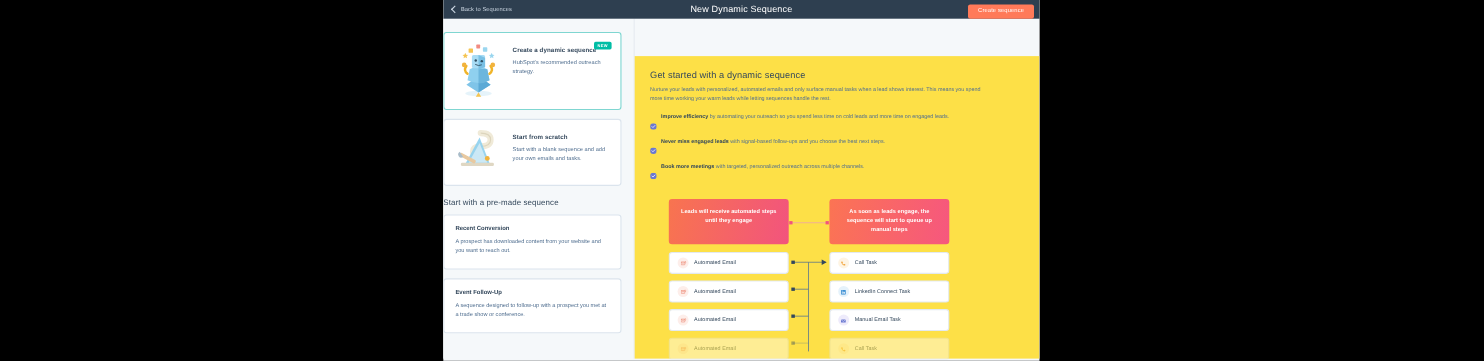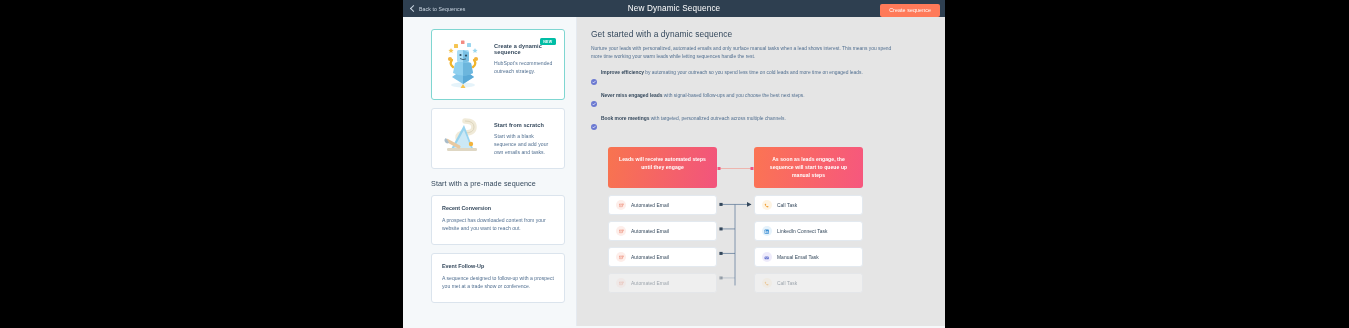--- a/index.html
+++ b/index.html
@@ -51,28 +51,29 @@
     cursor: pointer;
   }
   
   .body {
     display: flex;
     height: 309px;
     background: #f5f8fa;
   }
   .left-pane {
     width: 174px;
-    padding: 12px 11px 0 28px;
+    padding: 12px 11px 0 0;
     border-right: 1px solid #e5eaf0;
     background: #f5f8fa;
   }
   .right-pane {
     flex: 1;
     padding: 12px 14px 0 14px;
-    background: #e5e5e5;
+    background: #fde047;
+    margin-top: 34px;
   }
   
   .card {
     background: #fff;
     border: 1px solid #dbe4ed;
     border-radius: 3px;
     margin-bottom: 8px;
     cursor: pointer;
   }
   .card.selected { border: 1.4px solid #7fd6d1; }

